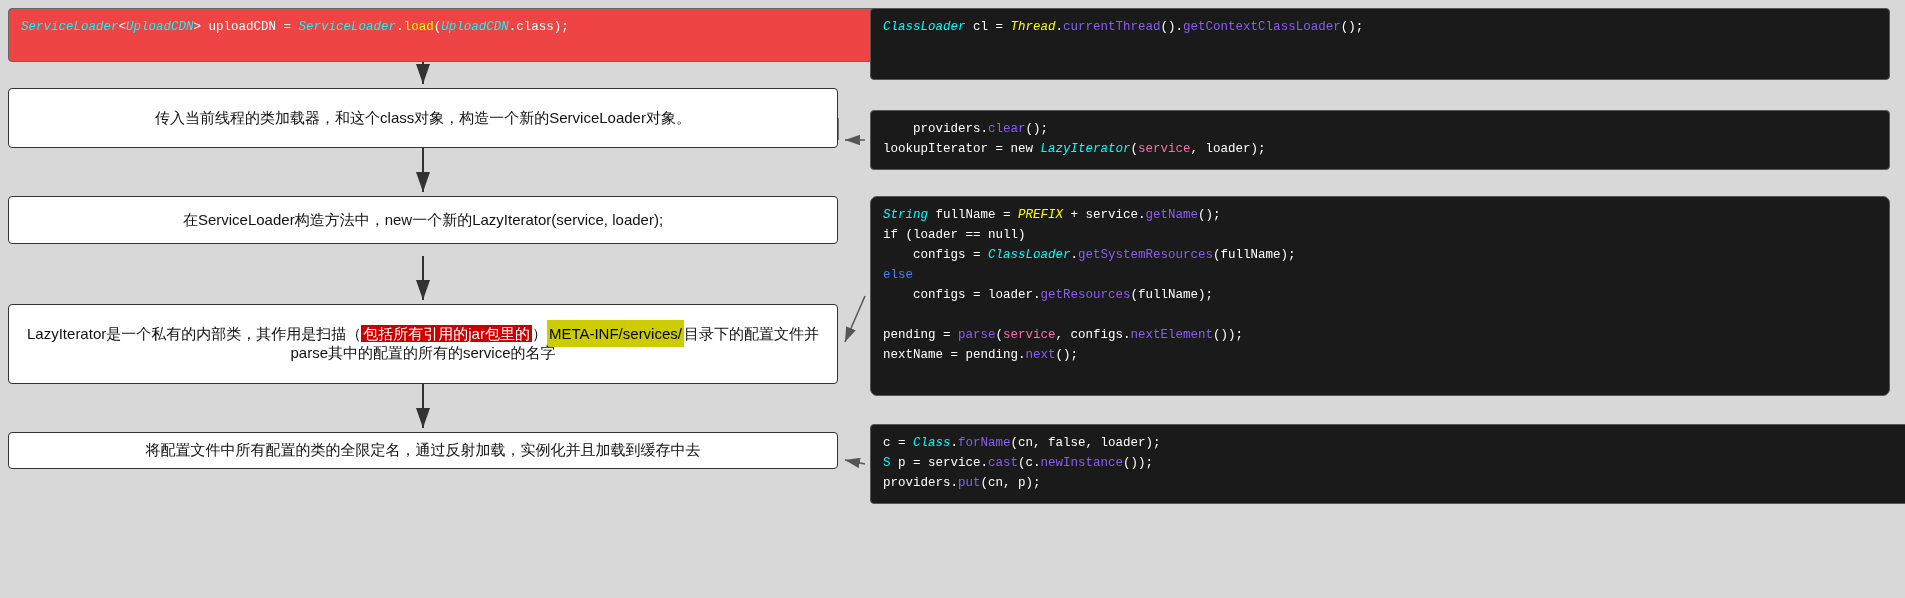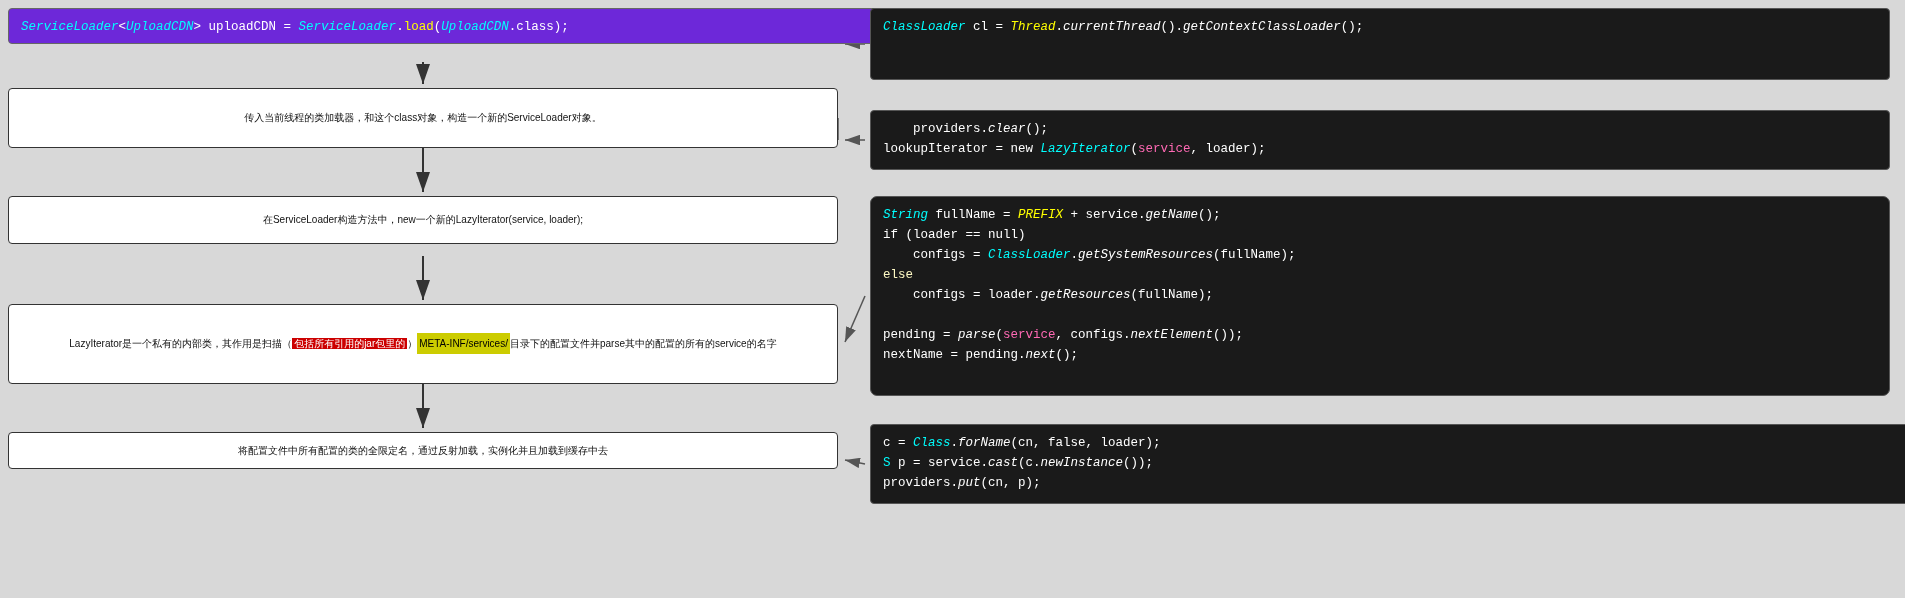--- a/index.html
+++ b/index.html
@@ -22,21 +22,21 @@
     .flow-box {
       position: absolute;
       background: white;
       border: 1.5px solid #333;
       border-radius: 4px;
       display: flex;
       align-items: center;
       justify-content: center;
       text-align: center;
       font-family: 'Microsoft YaHei', '微软雅黑', Arial, sans-serif;
-      font-size: 10px;
+      font-size: 15px;
       color: #111;
       padding: 8px 12px;
     }
 
     
     .code-box {
       position: absolute;
       background: #1a1a1a;
       border: 1.5px solid #555;
       border-radius: 4px;
@@ -54,33 +54,33 @@
       width: 1905px;
       height: 598px;
       pointer-events: none;
     }
 
     
     .c-white { color: #ffffff; }
     .c-cyan { color: #00ffff; }
     .c-yellow { color: #ffff00; }
     .c-pink { color: #ff69b4; }
-    .c-red { color: #fef9c3; }
-    .c-lime { color: #ffffff; font-style: italic; }
+    .c-red { color: #3b82f6; }
+    .c-lime { color: #8b5cf6; }
 
     
     .italic { font-style: italic; }
 
     
     #code-top {
       top: 8px;
       left: 8px;
       right: 928px;
-      height: 36px;
-      background: #6d28d9;
+      height: 54px;
+      background: #ef4444;
       border: 1.5px solid #666;
     }
 
     
     #flow1 {
       top: 88px;
       left: 8px;
       width: 830px;
       height: 60px;
     }

